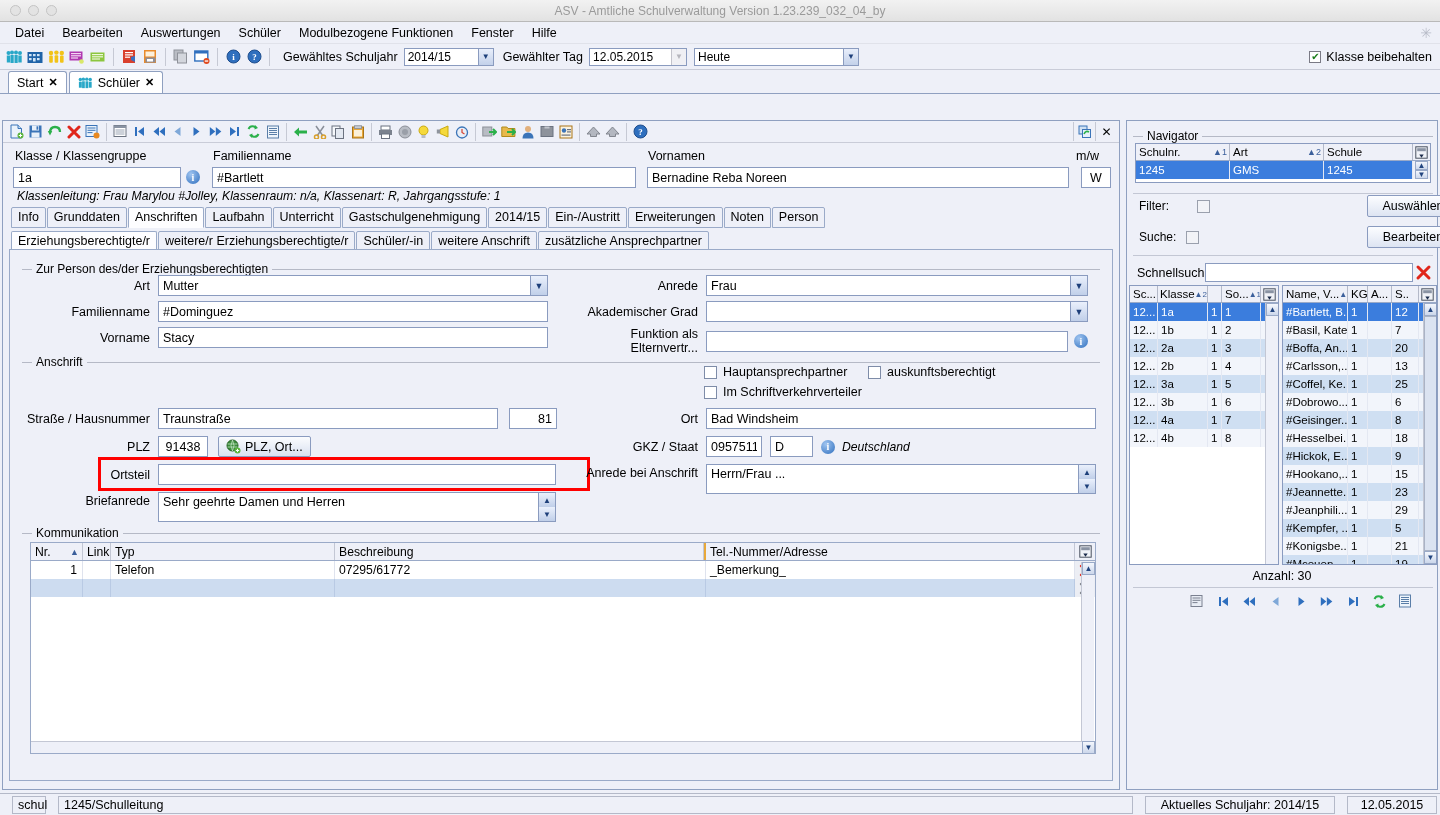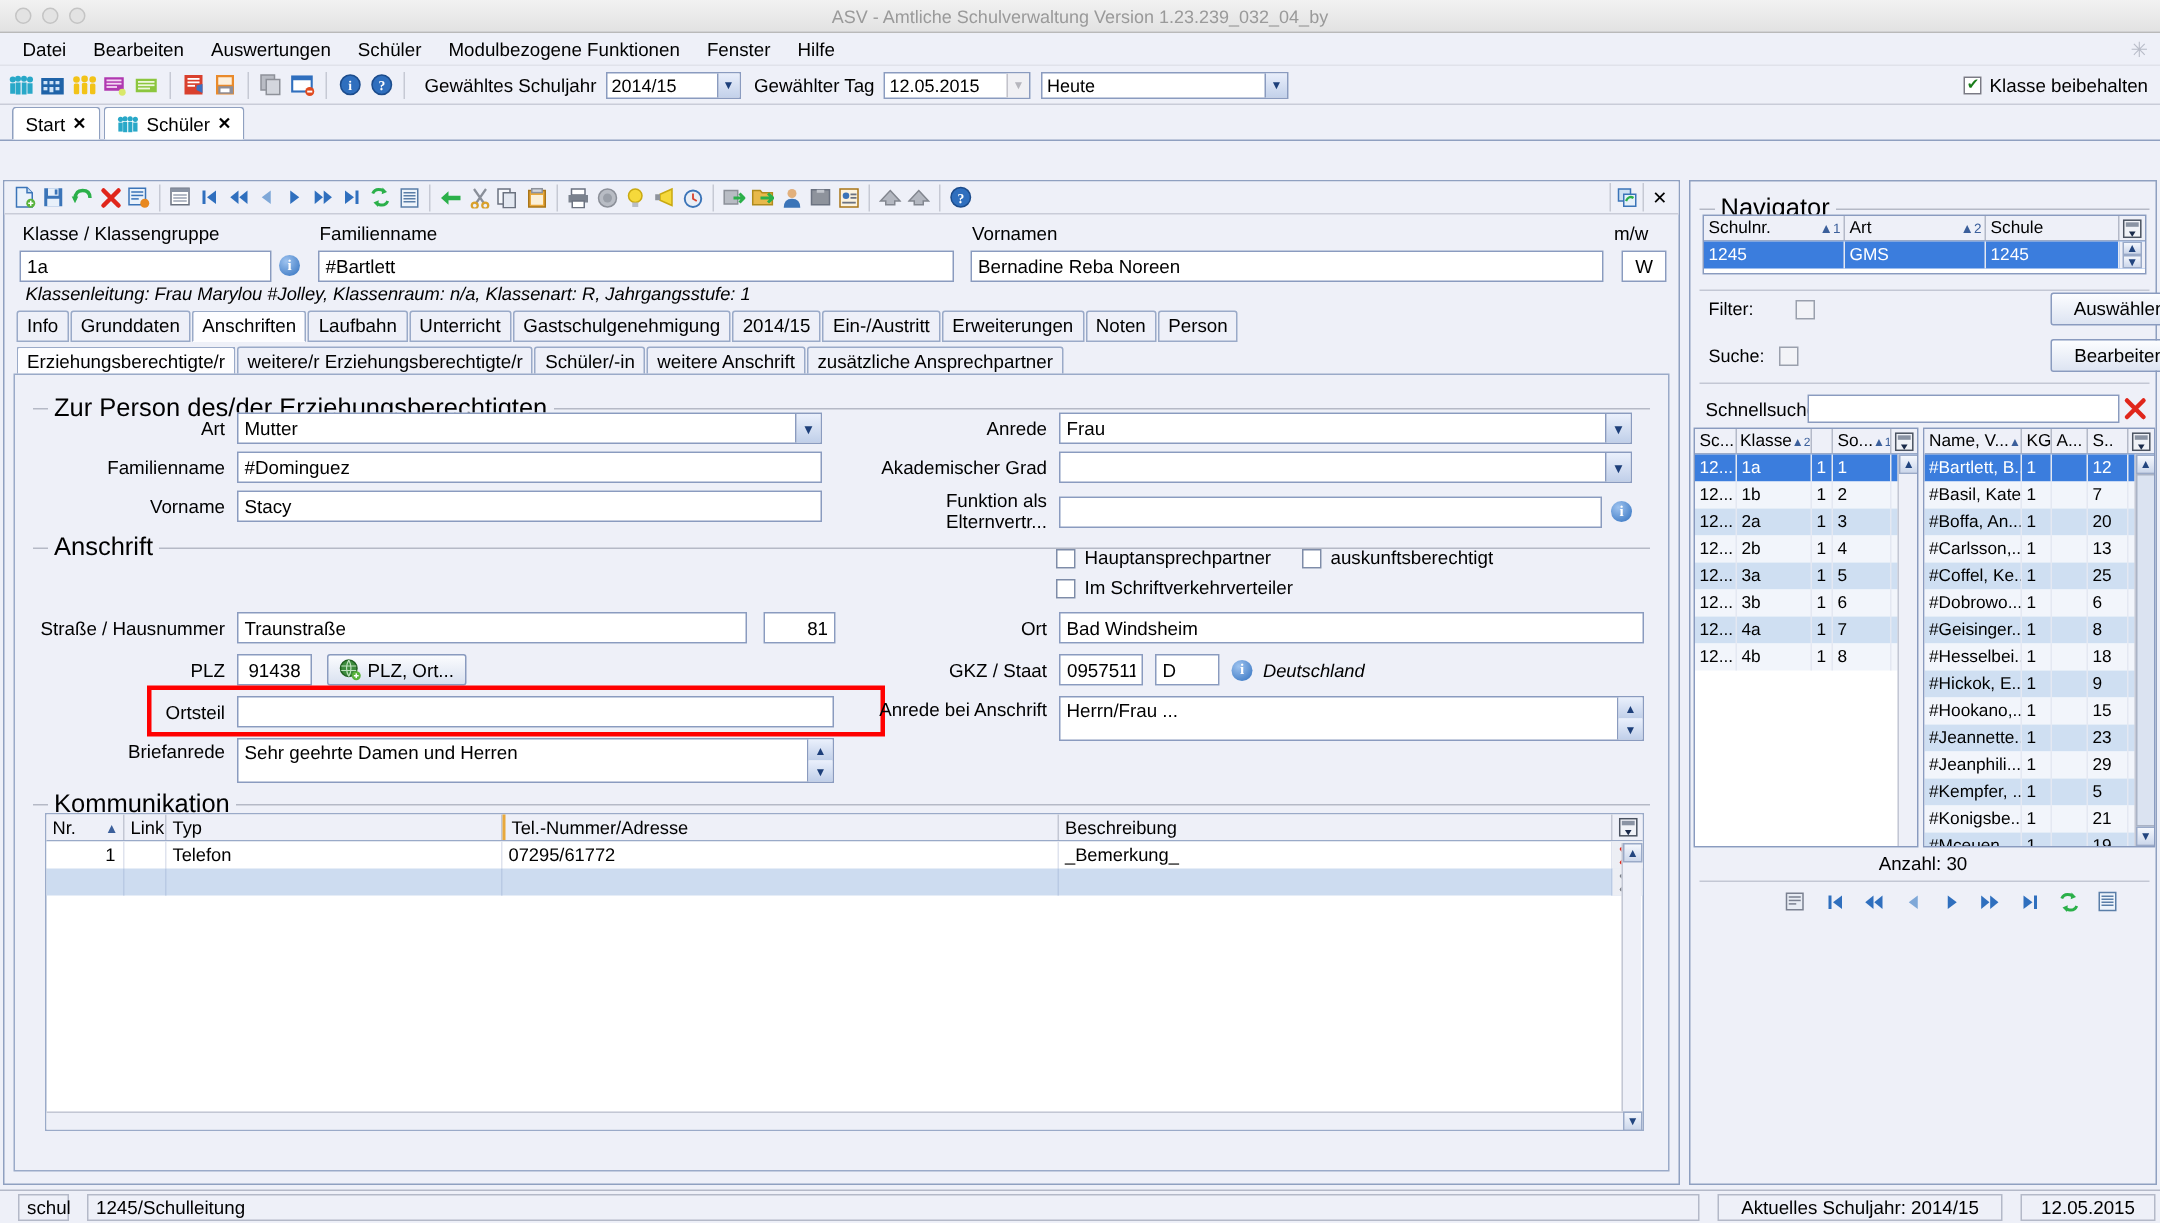--- a/index.html
+++ b/index.html
@@ -106,21 +106,21 @@
   }
   .ftab.active{ background:#fdfdff; border-bottom-color:#fdfdff; font-weight:normal; }
   
   #content{
     position:absolute; left:6px; top:128px; width:1104px; height:532px;
     background:#eef0f8; border:1px solid #9aaac8;
   }
   fieldset.grp{
     position:absolute; border:none; border-top:1px solid #b5b9c6; margin:0; padding:0;
   }
-  fieldset.grp > legend{ font-size:17px; padding:0 4px; margin-left:10px;}
+  fieldset.grp > legend{ font-size:12px; padding:0 4px; margin-left:10px;}
   .frow{ position:absolute; display:flex; align-items:center; }
   .rlbl{ text-align:right; font-size:12.5px; padding-right:8px; }
   input.tf{
     border:1px solid #8a9bbf; background:#fff; height:21px;
     font-family:"Liberation Sans",sans-serif; font-size:12.5px;
     padding:0 4px; outline:none; color:#000;
   }
   .cbox{
     border:1px solid #8a9bbf; background:#fff; height:21px; display:flex;
     align-items:center; font-size:12.5px; padding-left:4px;
@@ -760,22 +760,22 @@
     </fieldset>
 
     <div id="ktable" style="top:292px">
       <div class="kth">
         <div style="width:52px;justify-content:space-between;padding-right:3px">
           <span>Nr.</span>
           <span style="color:#3b5f9b;font-size:9px">▲</span>
         </div>
         <div style="width:28px">Link</div>
         <div style="width:224px">Typ</div>
+        <div style="flex:1">Beschreibung</div>
         <div style="width:371px;border-left:2px solid #e8a83b">Tel.-Nummer/Adresse</div>
-        <div style="flex:1">Beschreibung</div>
         <div style="width:20px;border-right:none;justify-content:center;padding-left:0">
           <svg width="13" height="13" viewBox="0 0 13 13">
               <rect x="0.8" y="0.8" width="11.4" height="11.4" fill="#f0f2f7" stroke="#4a5260"></rect>
               <rect x="2.2" y="2.2" width="8.6" height="3" fill="#8a93a3"></rect>
               <path d="M6.5 11.8 L4.3 8.4 L8.7 8.4z" fill="#1a2a4a"></path>
             </svg>
         </div>
       </div>
       <div class="ktr r1">
         <div style="width:52px;justify-content:flex-end;padding-right:5px">1</div>

